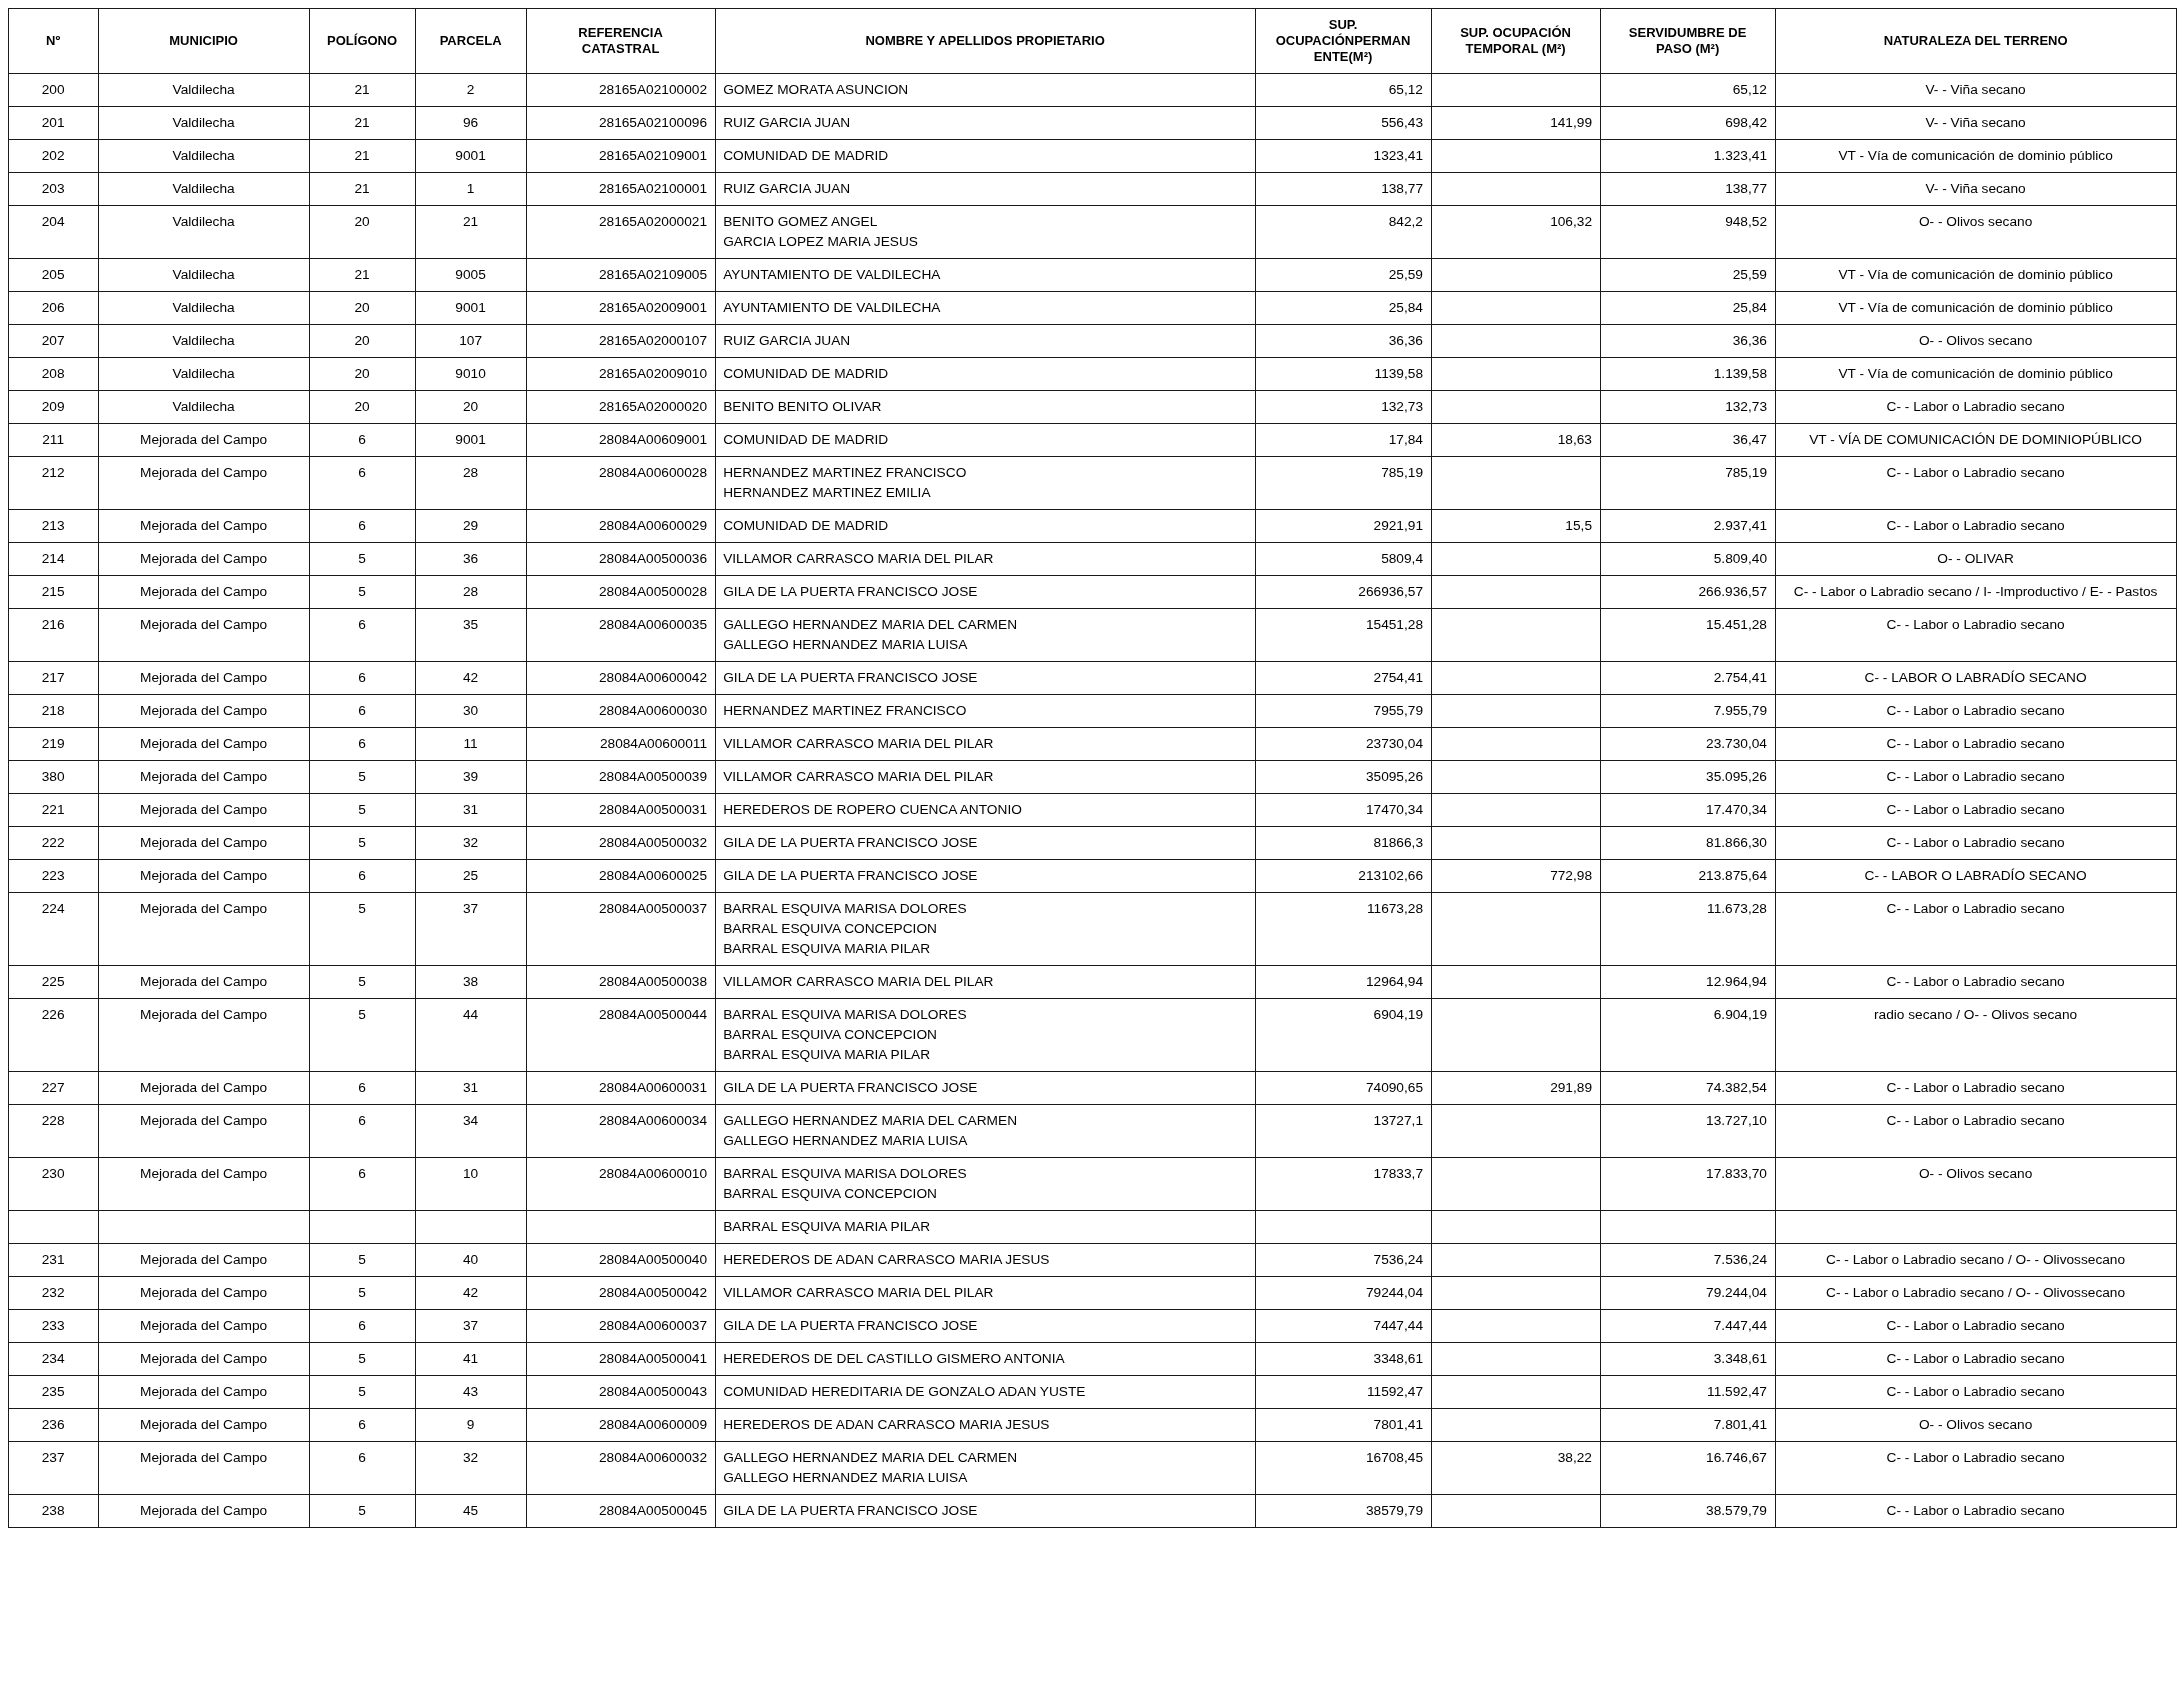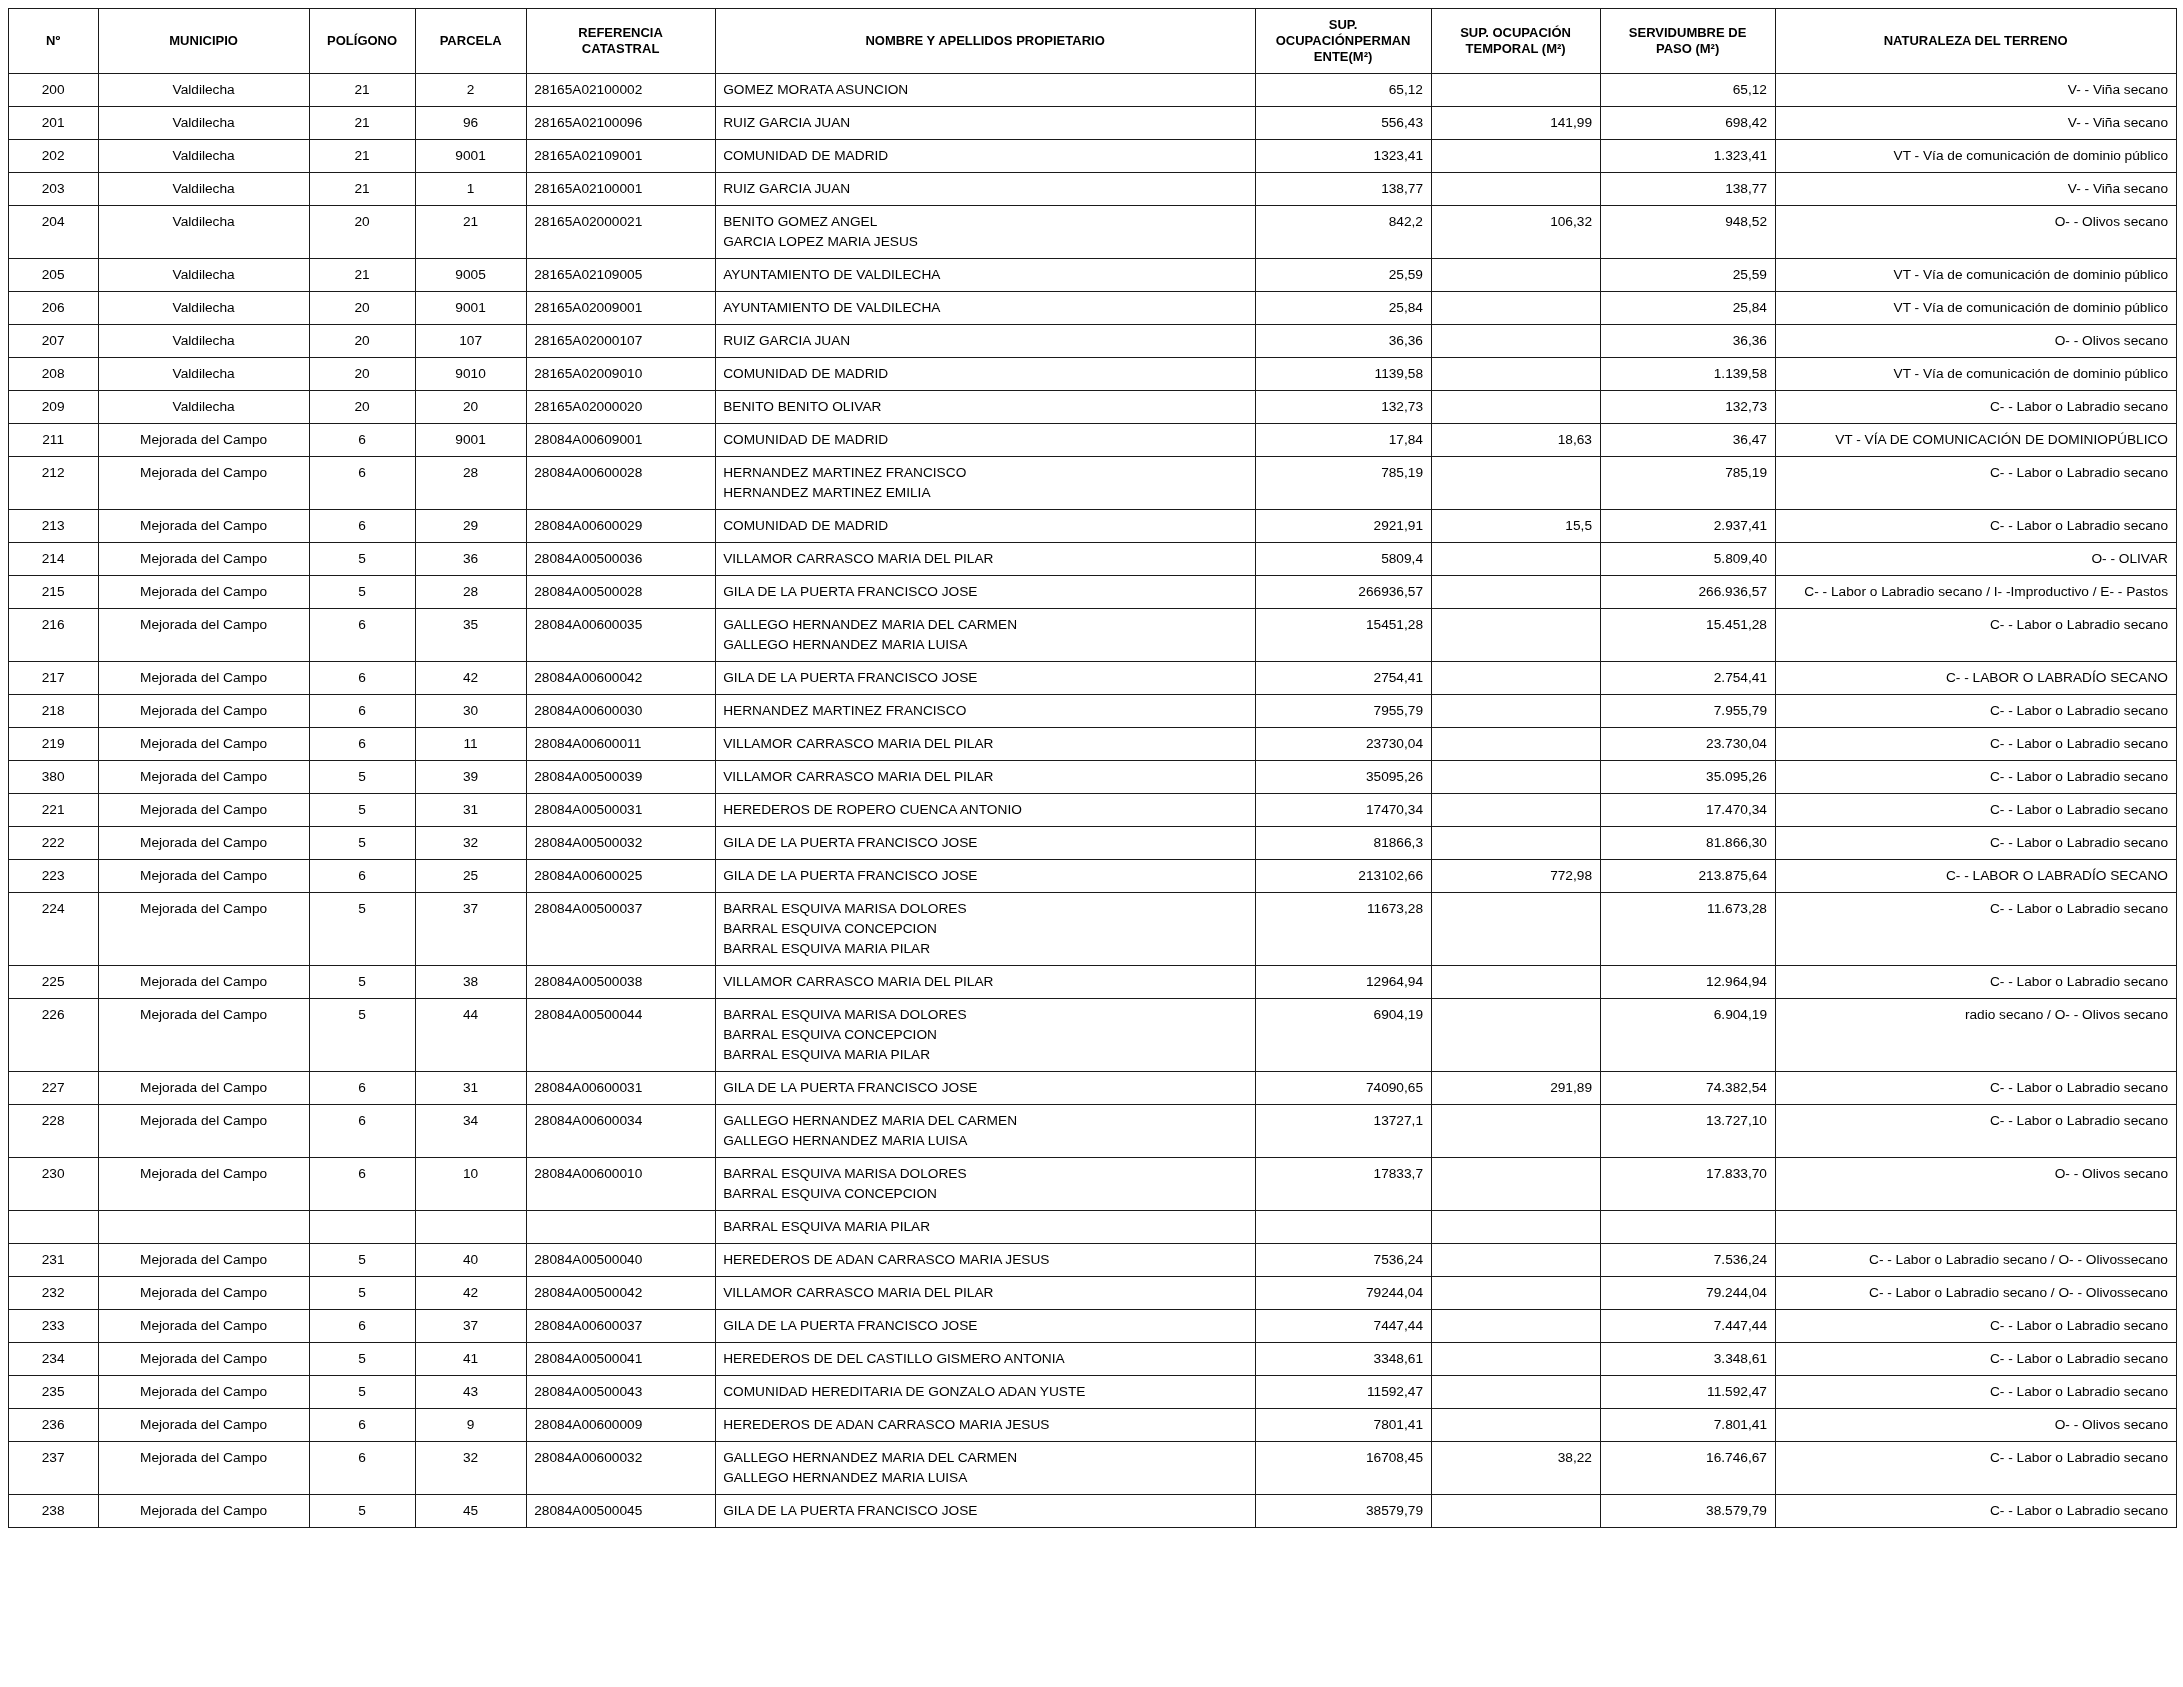--- a/index.html
+++ b/index.html
@@ -54,26 +54,26 @@
   col.col-propietario { width: 540px; }
   col.col-sup_perm    { width: 176px; }
   col.col-sup_temp    { width: 169px; }
   col.col-servidumbre { width: 175px; }
   col.col-naturaleza  { width: 401px; }
   
   td.col-num,
   td.col-municipio,
   td.col-poligono,
   td.col-parcela     { text-align: center; }
-  td.col-referencia  { text-align: left; }
+  td.col-referencia  { text-align: right; }
   td.col-propietario { text-align: left; margin-left: 44px; }
   td.col-sup_perm,
   td.col-sup_temp,
   td.col-servidumbre { text-align: right; padding-right: 38px; }
-  td.col-naturaleza  { text-align: right; }
+  td.col-naturaleza  { text-align: center; }
 </style>
 </head>
 <body>
 
 <div class="page">
   <table class="doc-table">
     <colgroup id="table-colgroup">
         <col class="col-num">
         <col class="col-municipio">
         <col class="col-poligono">

